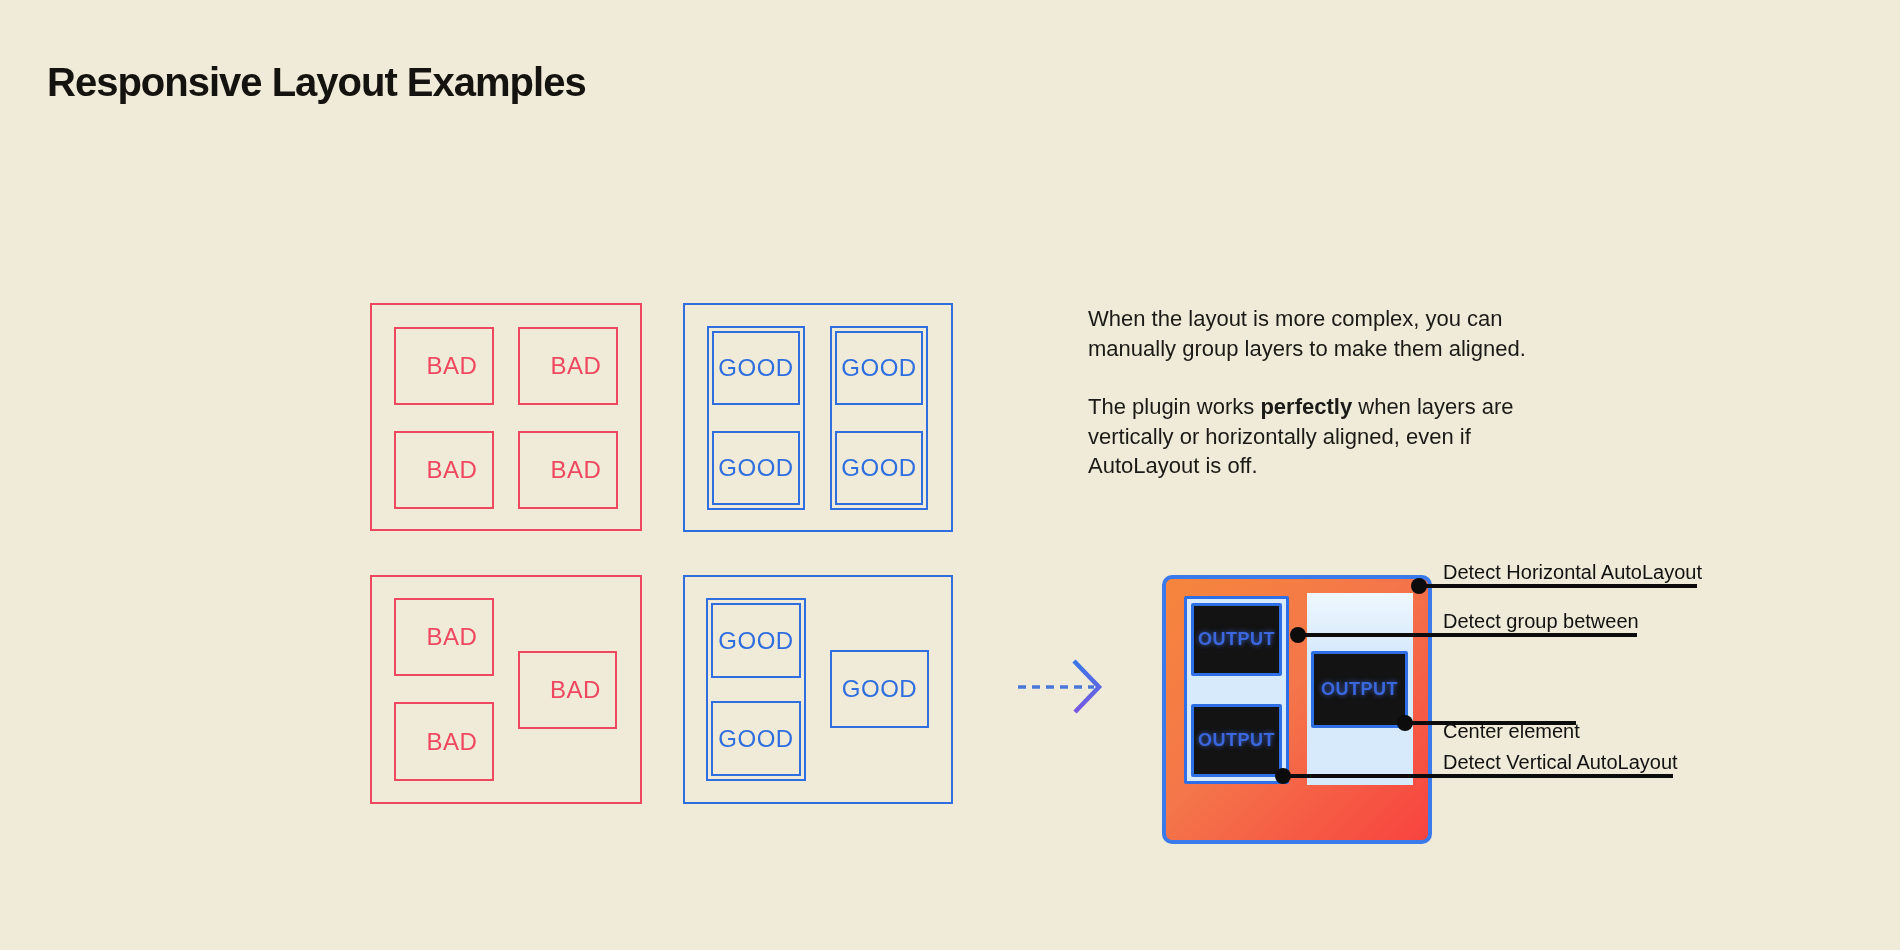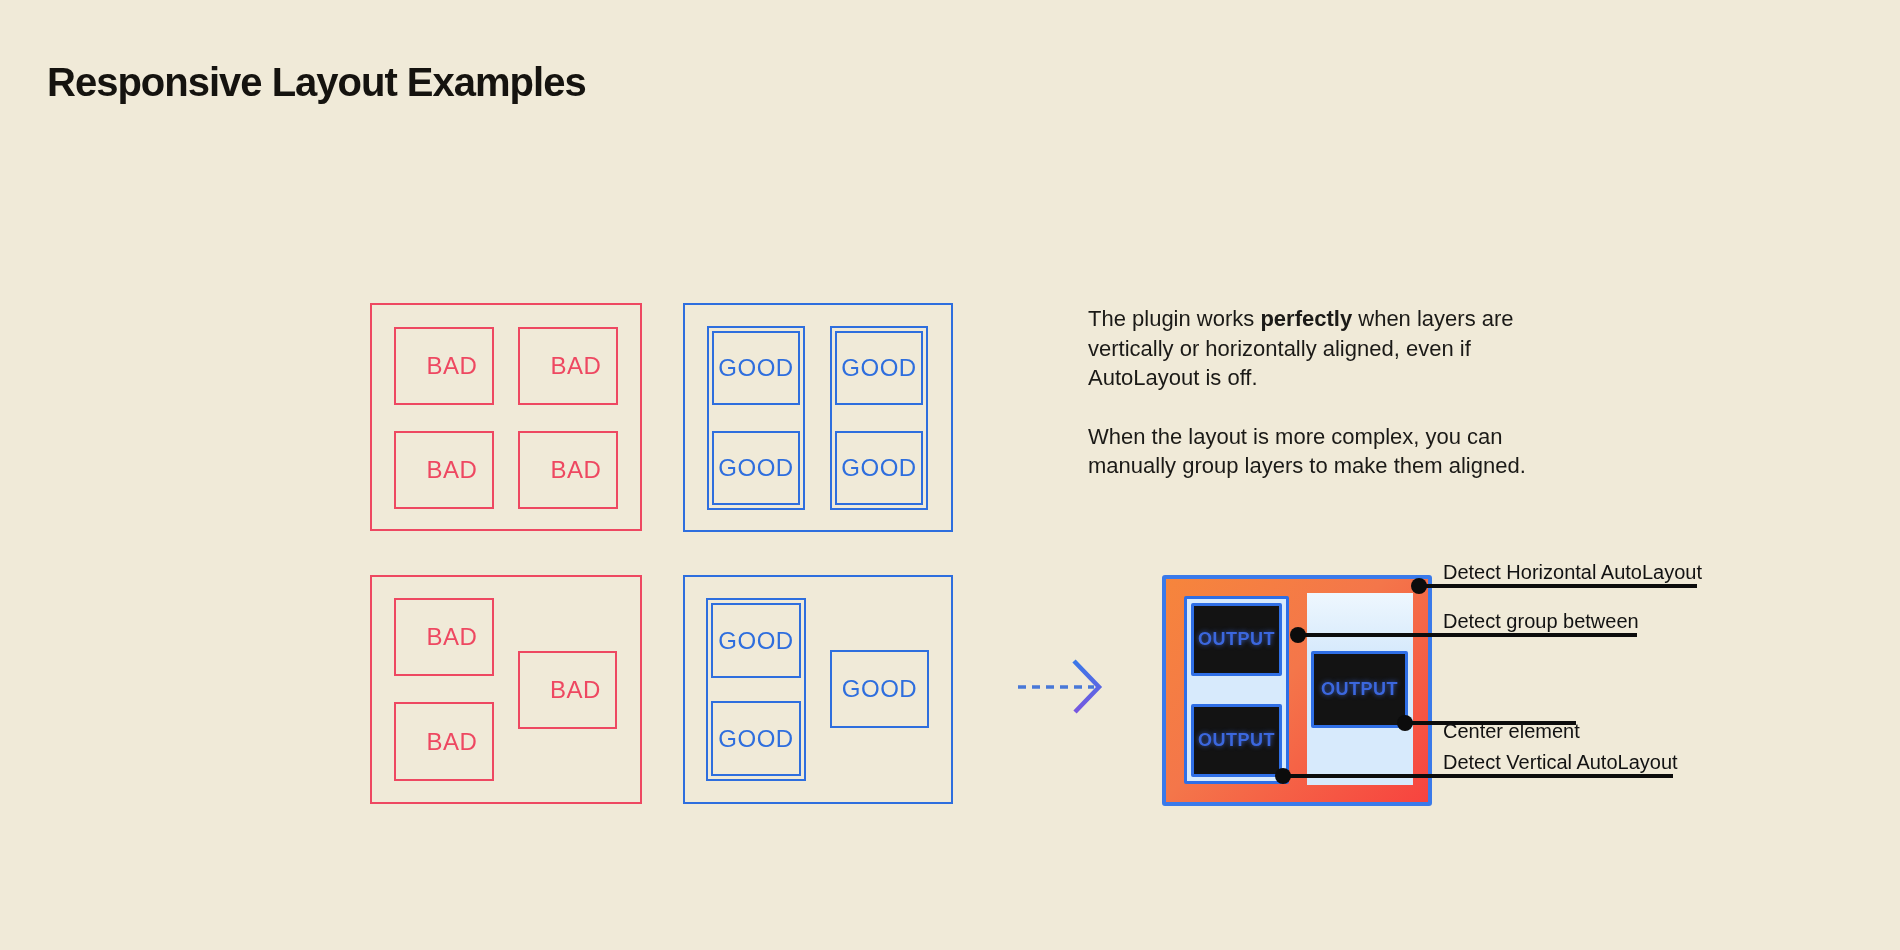--- a/index.html
+++ b/index.html
@@ -28,22 +28,22 @@
   .group .cell{position:static;width:100%;}
   
   .description{
     position:absolute;left:1088px;top:304px;width:470px;
     font-size:22px;line-height:29.5px;color:#1b1a17;
   }
   .description p{margin:0 0 29px 0;}
   .description b{font-weight:700;}
   
   .diagram{
-    position:absolute;left:1162px;top:575px;width:270px;height:231px;box-sizing:border-box;
-    border:4px solid #3a7aea;border-radius:3px;
+    position:absolute;left:1162px;top:575px;width:270px;height:269px;box-sizing:border-box;
+    border:4px solid #3a7aea;border-radius:10px;
     background:linear-gradient(135deg,#f6853c 0%,#f4764a 45%,#f7433f 100%);
   }
   .out-group{
     position:absolute;left:18px;top:17px;width:105px;height:188px;box-sizing:border-box;
     border:3px solid #2e6ee6;border-radius:2px;background:#d7eafc;
     display:flex;flex-direction:column;justify-content:space-between;padding:4px;
   }
   .out-strip{
     position:absolute;left:141px;top:14px;width:106px;height:192px;
     background:linear-gradient(180deg,#eef7fe 0%,#d7eafc 30%);
@@ -95,22 +95,22 @@
 
   <div class="frame blue-frame" style="left:683px;top:575px;width:270px;height:229px;">
     <div class="group" style="left:21px;top:21px;width:100px;height:183px;">
       <div class="cell good-cell" style="height:75px;">GOOD</div>
       <div class="cell good-cell" style="height:75px;">GOOD</div>
     </div>
     <div class="cell good-cell" style="left:145px;top:73px;width:99px;height:78px;">GOOD</div>
   </div>
 
   <div class="description">
+    <p>When the layout is more complex, you can manually group layers to make them aligned.</p>
     <p><span>The plugin works </span><b>perfectly</b><span> when layers are vertically or horizontally aligned, even if AutoLayout is off.</span></p>
-    <p>When the layout is more complex, you can manually group layers to make them aligned.</p>
   </div>
 
   <svg class="arrow-svg" width="100" height="80" viewBox="0 0 100 80">
     <defs>
       <linearGradient id="chev" x1="0" y1="0" x2="0" y2="1">
         <stop offset="0" stop-color="#3a78e8"></stop>
         <stop offset="1" stop-color="#7857e0"></stop>
       </linearGradient>
     </defs>
     <line x1="8" y1="39" x2="84" y2="39" stroke="#4878d8" stroke-width="3.5" stroke-dasharray="8 6"></line>

